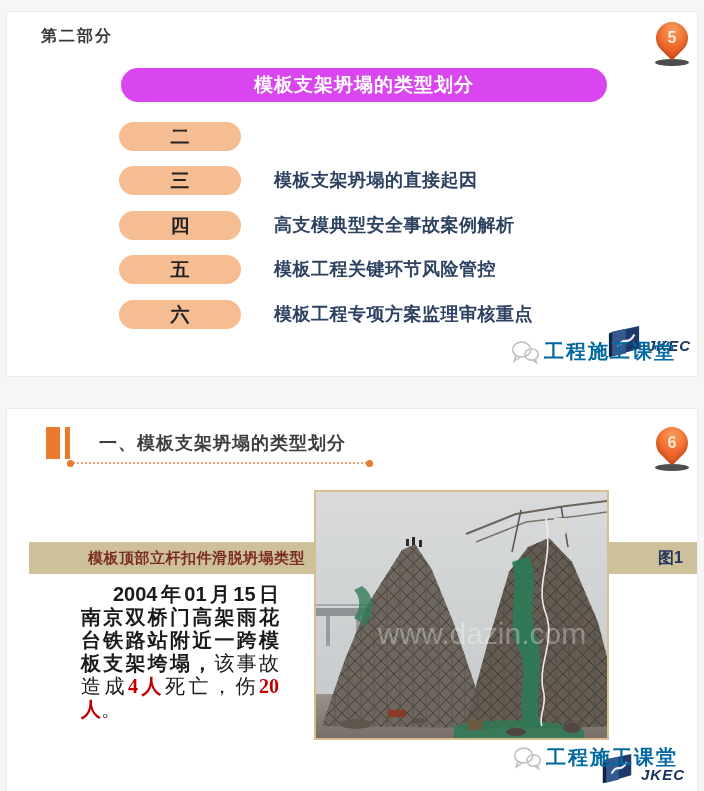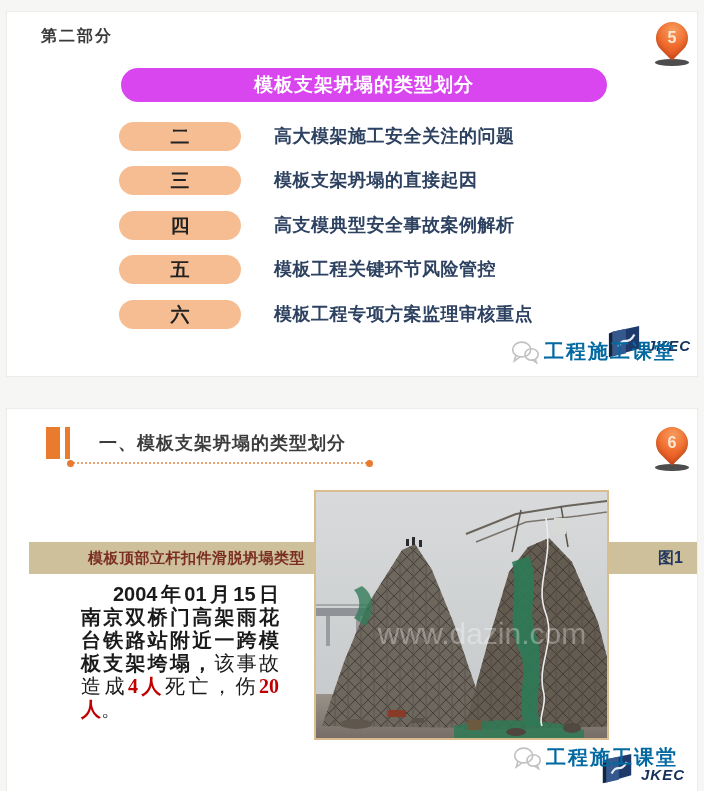--- a/index.html
+++ b/index.html
@@ -79,21 +79,20 @@
       <div class="pin-head">
         <span class="pin-num">5</span>
       </div>
     </div>
 
     <div class="banner">模板支架坍塌的类型划分</div>
 
     <div class="menu">
       <div class="menu-row row1">
         <span class="menu-pill">二</span>
-        <span class="menu-label">高大模架施工安全关注的问题</span>
       </div>
       <div class="menu-row row2">
         <span class="menu-pill">三</span>
         <span class="menu-label">模板支架坍塌的直接起因</span>
       </div>
       <div class="menu-row row3">
         <span class="menu-pill">四</span>
         <span class="menu-label">高支模典型安全事故案例解析</span>
       </div>
       <div class="menu-row row4">

